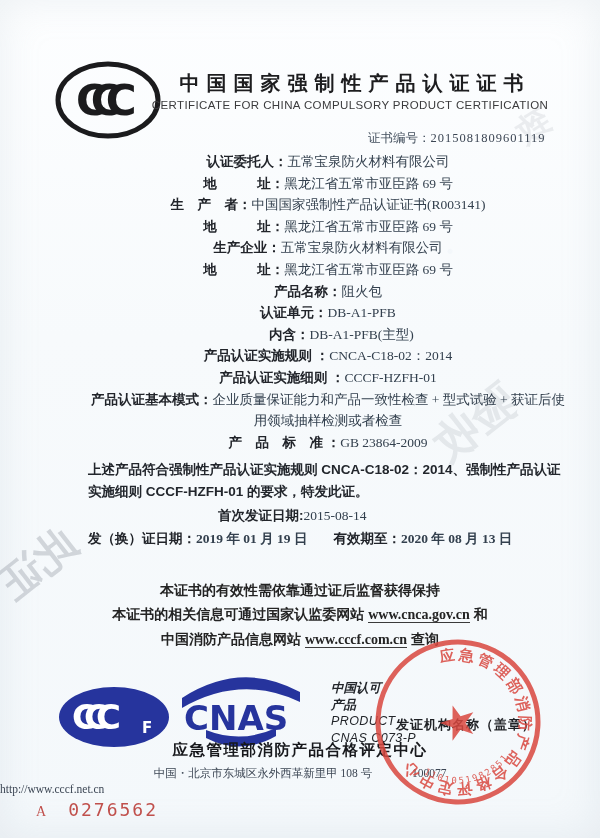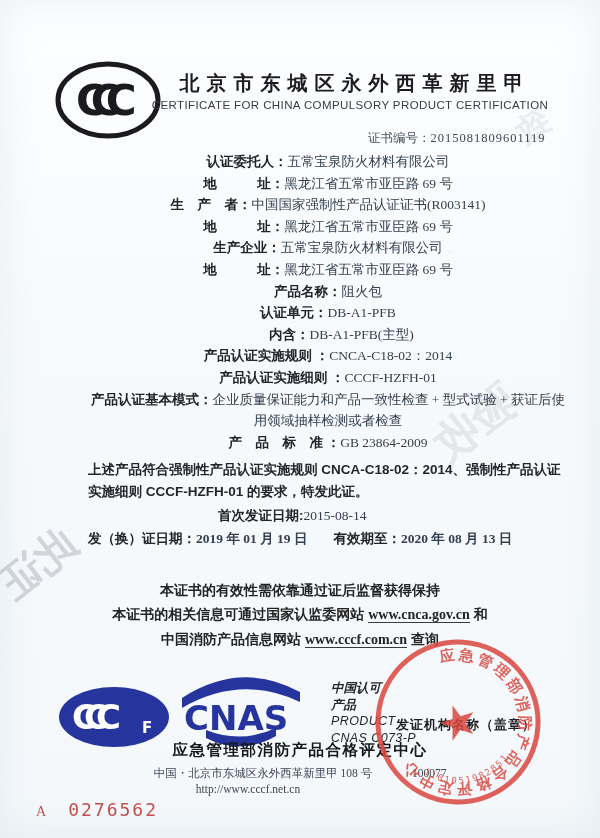--- a/index.html
+++ b/index.html
@@ -40,21 +40,21 @@
   .cccf-logo{position:absolute;left:56px;top:684px;width:116px;height:66px;}
   .cnas-logo{position:absolute;left:176px;top:668px;width:130px;height:84px;}
   .acc-block{position:absolute;left:331px;top:680px;font-size:12.5px;line-height:16.5px;color:#23262b;font-weight:600;font-style:italic;}
   .acc-block .en{font-weight:500;letter-spacing:.4px;}
   .stamp{position:absolute;left:370px;top:634px;width:176px;height:176px;opacity:.85;z-index:3;}
   .issuer-label{position:absolute;left:396px;top:716px;font-size:13px;font-weight:700;color:#1f2125;z-index:2;letter-spacing:1px;}
   .org-name{position:absolute;left:0;top:740px;width:600px;text-align:center;
     font-size:15.5px;font-weight:700;letter-spacing:1.5px;color:#17181c;}
   .org-addr{position:absolute;left:0;top:766px;width:600px;text-align:center;
     font-size:11.5px;color:#3c4654;}
-  .org-web{position:absolute;left:0;top:783px;width:496px;text-align:center;
+  .org-web{position:absolute;left:0;top:783px;width:496px;
     font-size:11.5px;color:#3c4654;}
   .serial{position:absolute;left:36px;top:799px;color:#c0504c;
     font-family:"DejaVu Sans Mono","Liberation Mono",monospace;}
   .serial .a{font-size:14px;margin-right:22px;font-family:"Liberation Serif","DejaVu Serif",serif;}
   .serial .num{font-size:18px;letter-spacing:2px;}
   
   .ghost{position:absolute;font-weight:700;color:#7d848f;pointer-events:none;
     font-family:"Liberation Serif","DejaVu Serif",serif;}
   .g1{left:-4px;top:536px;font-size:42px;opacity:.30;transform:rotate(-38deg) scaleX(-1);}
   .g2{left:428px;top:392px;font-size:46px;opacity:.15;transform:rotate(-38deg) scaleX(-1);}
@@ -67,21 +67,21 @@
 
   <div class="ghost g1">此证</div>
   <div class="ghost g2">验收</div>
   <div class="ghost g3">致</div>
 
   <svg class="ccc-logo" viewBox="0 0 112 84">
     <ellipse cx="56" cy="42" rx="50" ry="36" fill="none" stroke="#1b1b1d" stroke-width="5"></ellipse>
     <text x="24" y="57" font-family="DejaVu Sans, sans-serif" font-weight="bold" font-size="42" letter-spacing="-16" fill="#1b1b1d">CCC</text>
   </svg>
 
-  <div class="title">北京市东城区永外西革新里甲</div>
+  <div class="title">中国国家强制性产品认证证书</div>
   <div class="subtitle">CERTIFICATE FOR CHINA COMPULSORY PRODUCT CERTIFICATION</div>
   <div class="certno">
     <span>证书编号：</span><span class="no">2015081809601119</span>
   </div>
 
   <div class="fields">
     <div class="frow"><span class="flabel">认证委托人：</span><span class="fvalue">五常宝泉防火材料有限公司</span></div>
     <div class="frow"><span class="flabel">地　　　址：</span><span class="fvalue">黑龙江省五常市亚臣路 69 号</span></div>
     <div class="frow"><span class="flabel">生　产　者：</span><span class="fvalue">中国国家强制性产品认证证书(R003141)</span></div>
     <div class="frow"><span class="flabel">地　　　址：</span><span class="fvalue">黑龙江省五常市亚臣路 69 号</span></div>

